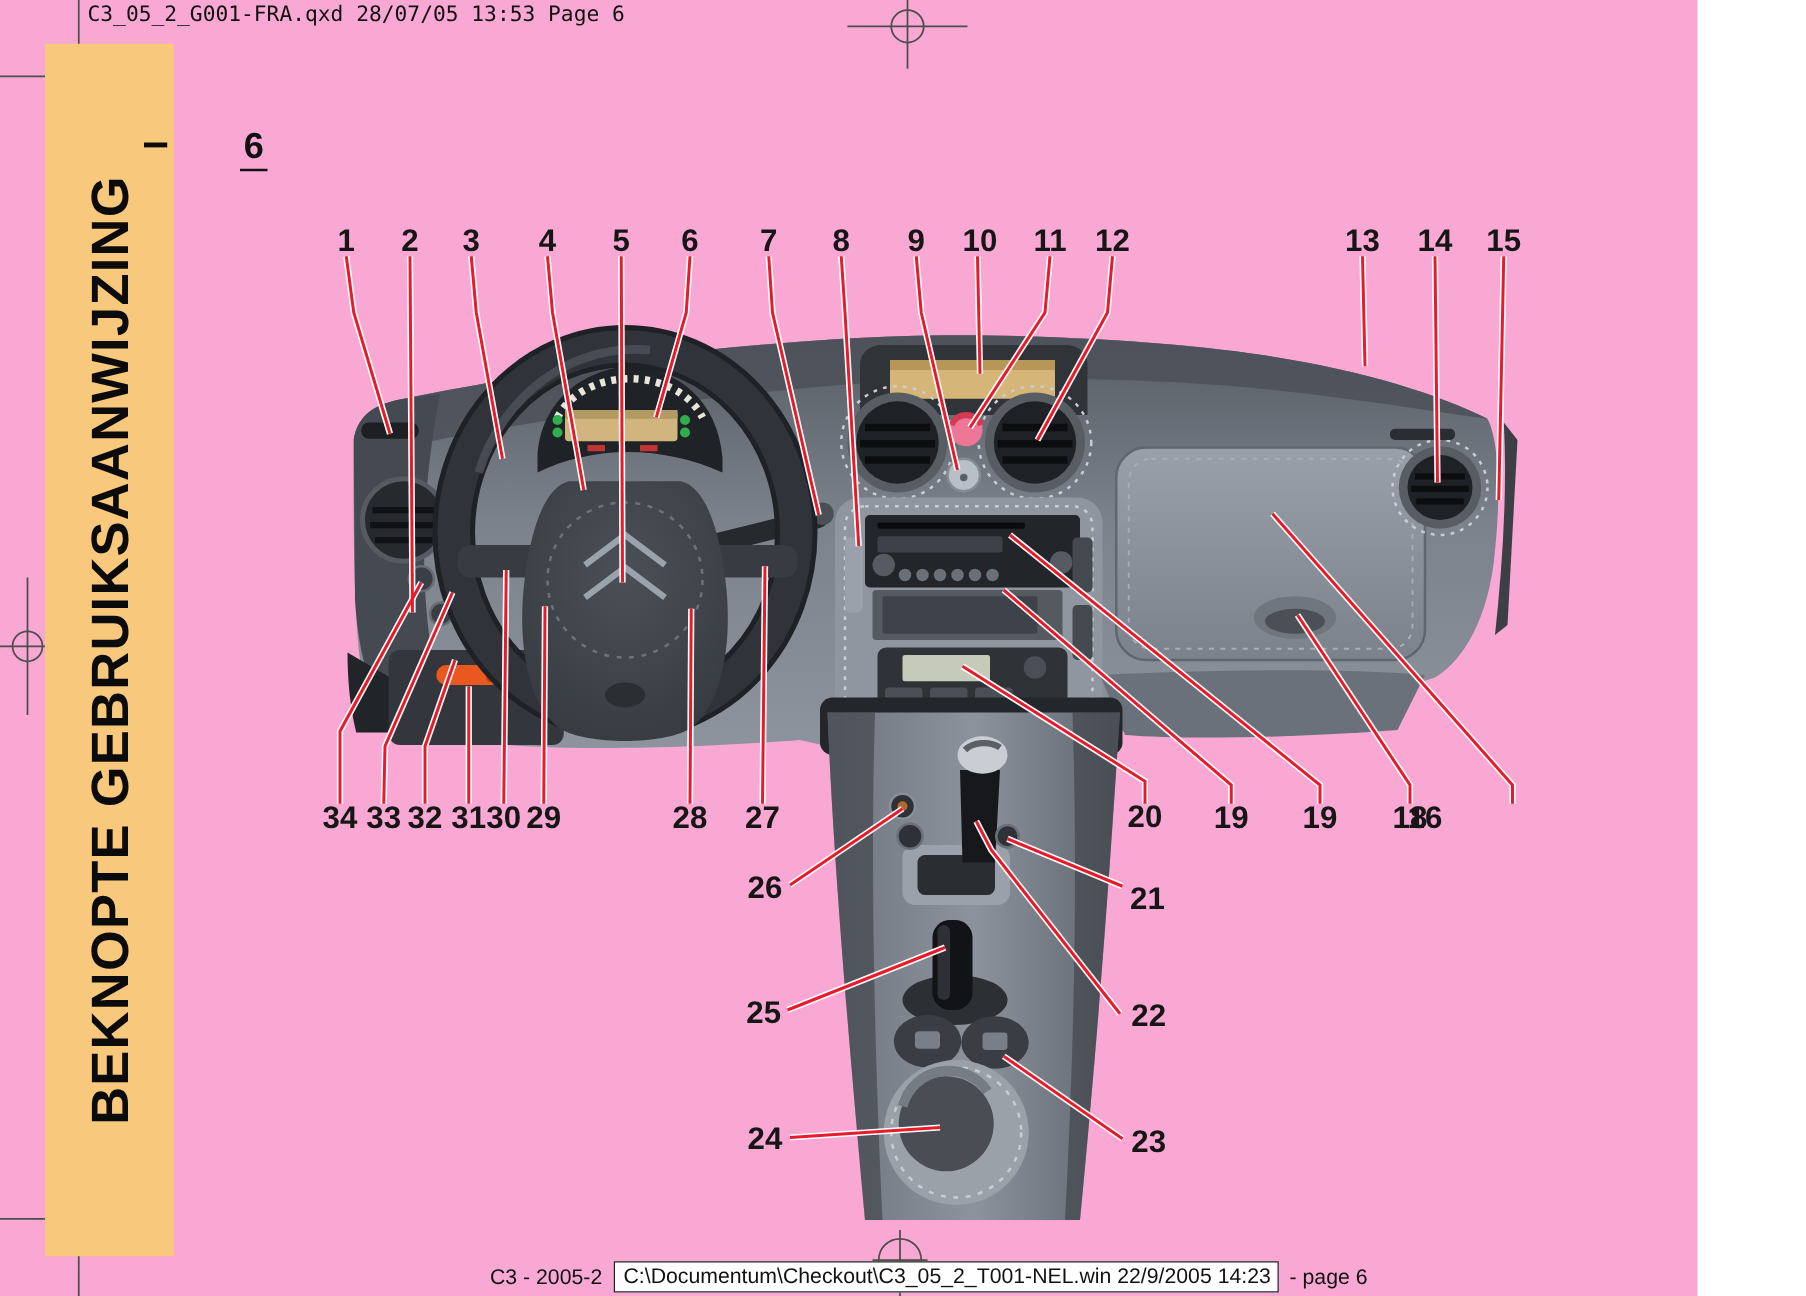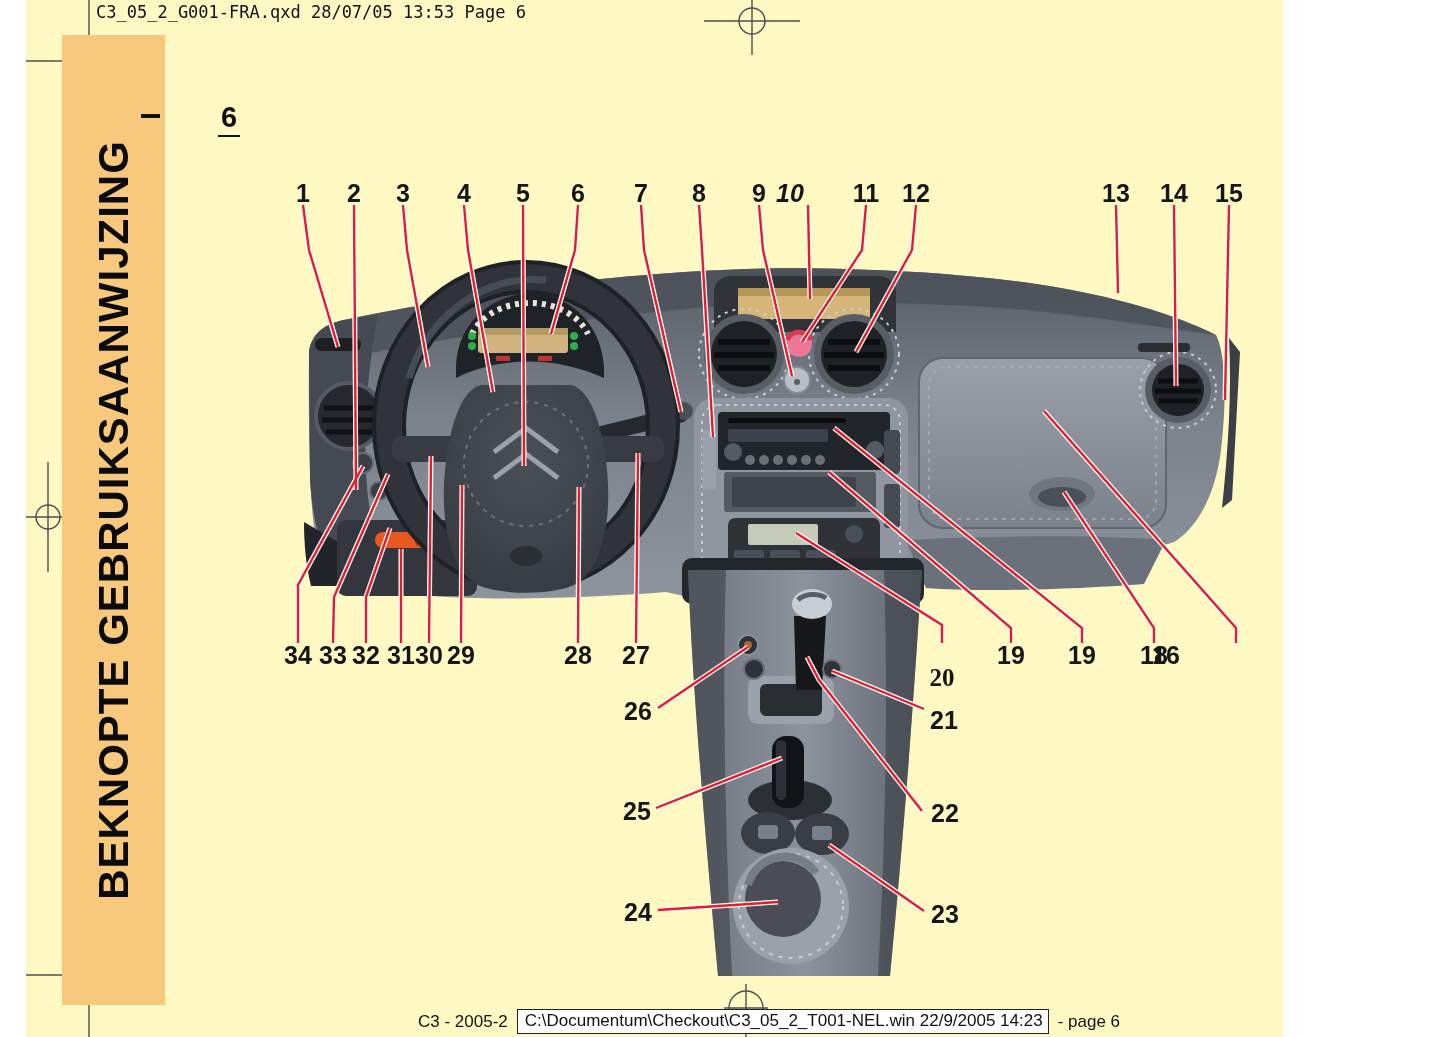--- a/index.html
+++ b/index.html
@@ -1,17 +1,17 @@
 <!DOCTYPE html>
 <html><head>
 <meta charset="utf-8">
 <style>
   html,body{margin:0;padding:0;background:#ffffff;}
-  .page{position:relative;width:1257px;height:1037px;background:#fef9c3;overflow:hidden;
-        font-family:"Liberation Sans", sans-serif;margin-left:26px;}
+  .page{position:relative;width:1358px;height:1037px;background:#f9a8d4;overflow:hidden;
+        font-family:"Liberation Sans", sans-serif;}
   .header-line{position:absolute;left:70px;top:2px;font-family:"DejaVu Sans Mono", monospace;
         font-size:17px;color:#111;white-space:pre;}
   .sidebar{position:absolute;left:36px;top:35px;width:103px;height:970px;}
   .sidebar-label{position:absolute;left:36px;top:1005px;width:970px;height:103px;
         transform:rotate(-90deg);transform-origin:top left;
         display:flex;align-items:center;justify-content:center;
         font-size:42px;font-weight:bold;letter-spacing:1px;color:#0b0b0b;white-space:nowrap;}
   .roman{position:absolute;left:111px;top:103px;width:26px;height:26px;
         transform:rotate(90deg);font-size:27px;font-weight:bold;color:#0b0b0b;
         display:flex;align-items:center;justify-content:center;}
@@ -349,31 +349,31 @@
   <div id="callout-layer">
       <span class="co-num" style="left: 277px; top: 193px;">1</span>
       <span class="co-num" style="left: 328px; top: 193px;">2</span>
       <span class="co-num" style="left: 377px; top: 193px;">3</span>
       <span class="co-num" style="left: 438px; top: 193px;">4</span>
       <span class="co-num" style="left: 497px; top: 193px;">5</span>
       <span class="co-num" style="left: 552px; top: 193px;">6</span>
       <span class="co-num" style="left: 615px; top: 193px;">7</span>
       <span class="co-num" style="left: 673px; top: 193px;">8</span>
       <span class="co-num" style="left: 733px; top: 193px;">9</span>
-      <span class="co-num" style="left: 764px; top: 193px; font-style: italic;">10</span>
+      <span class="co-num" style="left: 784px; top: 193px;">10</span>
       <span class="co-num" style="left: 840px; top: 193px;">11</span>
       <span class="co-num" style="left: 890px; top: 193px;">12</span>
       <span class="co-num" style="left: 1090px; top: 193px;">13</span>
       <span class="co-num" style="left: 1148px; top: 193px;">14</span>
       <span class="co-num" style="left: 1203px; top: 193px;">15</span>
       <span class="co-num" style="left: 1140px; top: 655px;">16</span>
       <span class="co-num" style="left: 1128px; top: 655px;">18</span>
       <span class="co-num" style="left: 1056px; top: 655px;">19</span>
       <span class="co-num" style="left: 985px; top: 655px;">19</span>
-      <span class="co-num" style="left: 916px; top: 678px; font-family: Liberation Serif, serif;">20</span>
+      <span class="co-num" style="left: 916px; top: 654px;">20</span>
       <span class="co-num" style="left: 918px; top: 720px; text-align: right;">21</span>
       <span class="co-num" style="left: 919px; top: 813px;">22</span>
       <span class="co-num" style="left: 919px; top: 914px; text-align: center;">23</span>
       <span class="co-num" style="left: 612px; top: 912px;">24</span>
       <span class="co-num" style="left: 611px; top: 811px;">25</span>
       <span class="co-num" style="left: 612px; top: 711px;">26</span>
       <span class="co-num" style="left: 610px; top: 655px;">27</span>
       <span class="co-num" style="left: 552px; top: 655px;">28</span>
       <span class="co-num" style="left: 435px; top: 655px;">29</span>
       <span class="co-num" style="left: 403px; top: 655px;">30</span>

